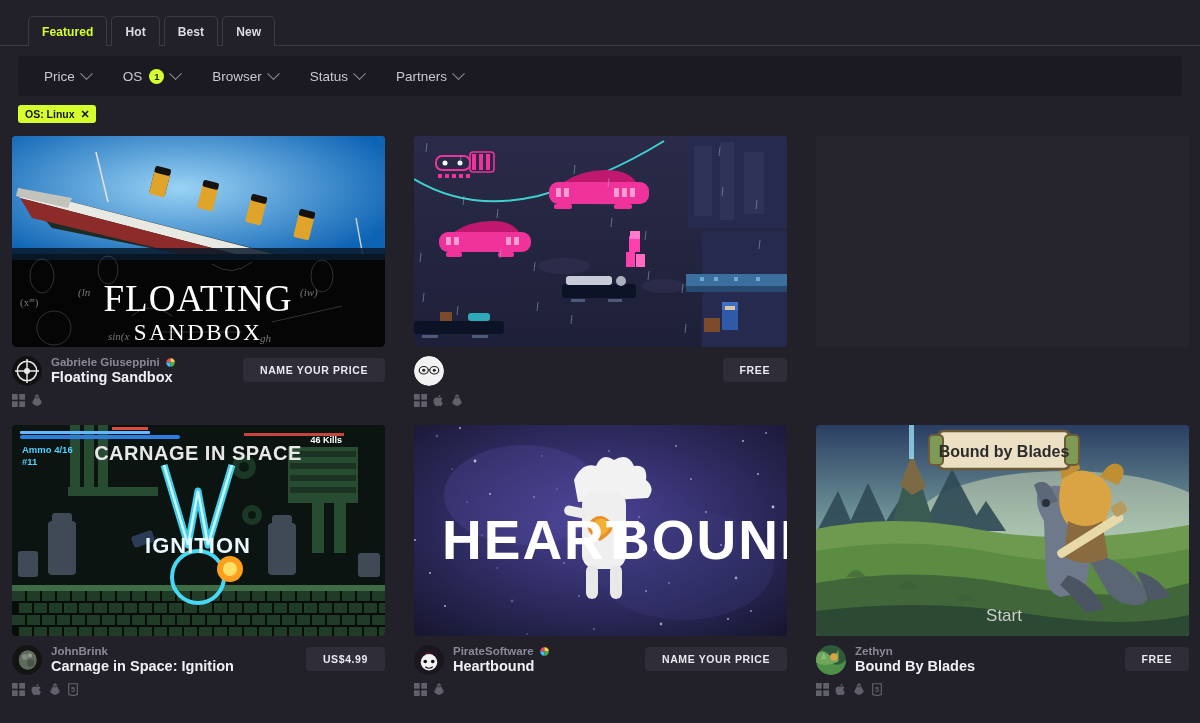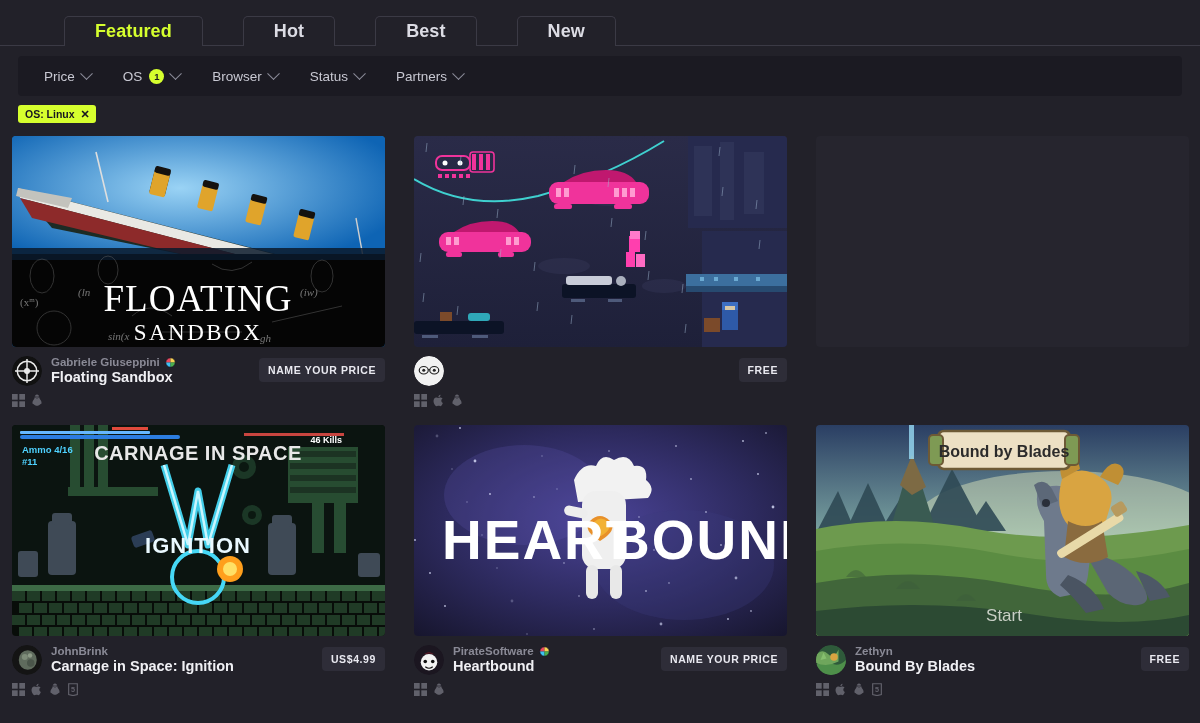--- a/index.html
+++ b/index.html
@@ -23,31 +23,30 @@
     content: "";
     position: absolute;
     left: 0; right: 0; bottom: 0;
     height: 1px;
     background: #3b3a45;
   }
   .tab {
     position: relative;
     z-index: 2;
     height: 30px;
-    padding: 0 30px;
+    padding: 0 13px;
     display: flex; align-items: center;
-    font-size: 18px;
+    font-size: 12px;
     font-weight: bold;
     color: #dcdce4;
     border: 1px solid #3b3a45;
     border-bottom: none;
     border-radius: 5px 5px 0 0;
     background: #222129;
     letter-spacing: .1px;
-    margin-left: 36px;
   }
   .tab.active { color: #d6ff2e; background: #222129; }
   .tab.active::after {
     content: "";
     position: absolute;
     left: 0; right: 0; bottom: -1px; height: 2px;
     background: #222129;
   }
 
   
@@ -146,21 +145,21 @@
   }
   .price {
     position: absolute;
     right: 0; top: 11px;
     background: #2e2d38;
     color: #e9e9f0;
     font-size: 10.5px;
     font-weight: bold;
     letter-spacing: .6px;
     border-radius: 4px;
-    padding: 6px 9px;
+    padding: 6px 17px;
     cursor: pointer;
   }
   .platforms { display: flex; gap: 6px; padding-top: 8px; align-items: center; }
   .platforms svg { display:block; opacity: .42; }
 </style>
 </head>
 <body>
 
 <div class="tabbar" id="tabbar">
     <div class="tab active">Featured</div>

